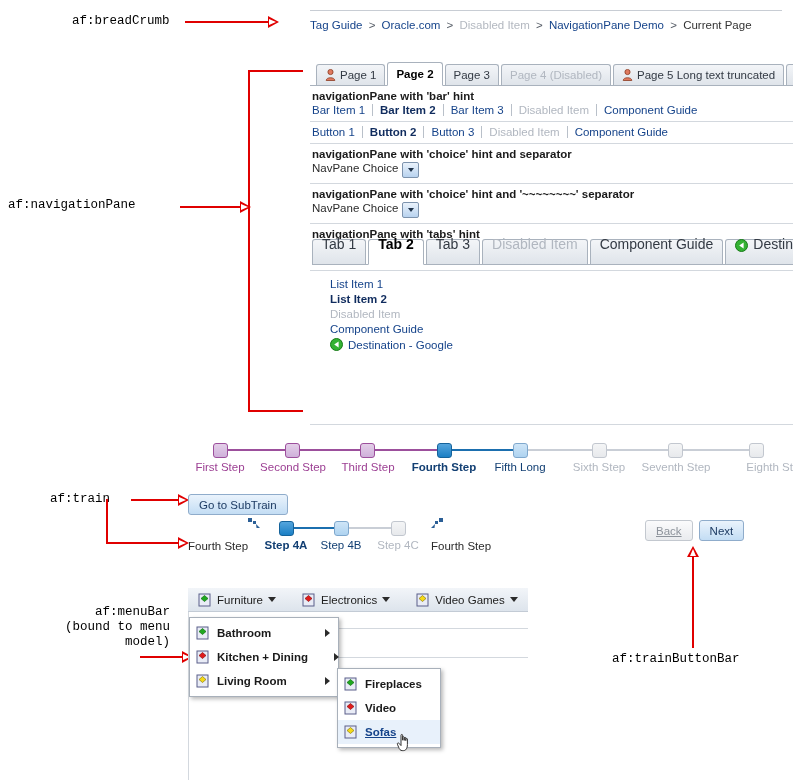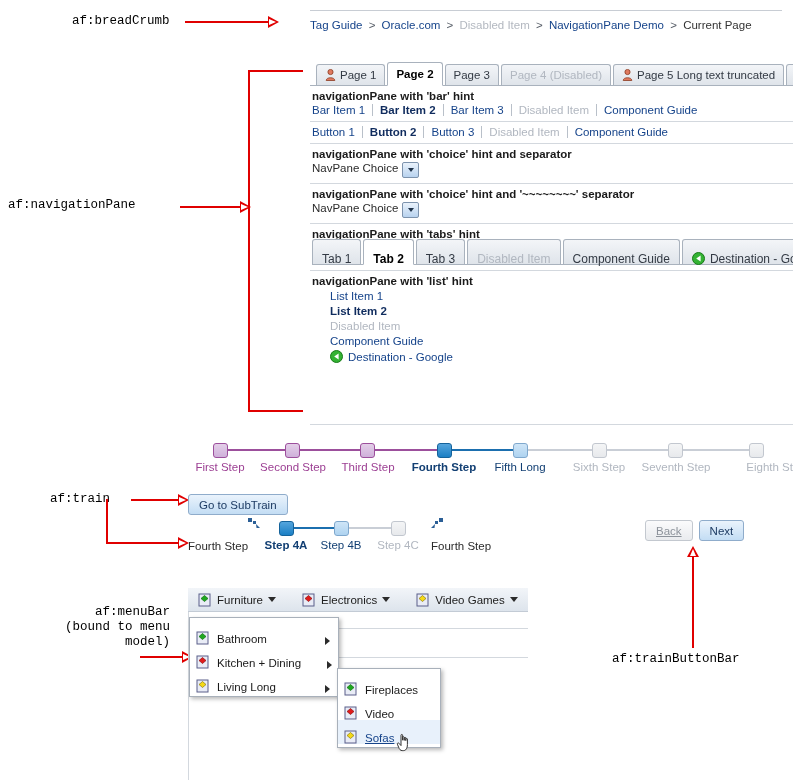--- a/index.html
+++ b/index.html
@@ -182,23 +182,23 @@
   .choice-caret {
     width: 0; height: 0;
     border-left: 3.5px solid transparent;
     border-right: 3.5px solid transparent;
     border-top: 4px solid #20344b;
   }
 
   
   .subtabs { display: flex; align-items: flex-end; border-bottom: 1px solid #a9b2bd; height: 22px; }
   .stab {
-    display: flex; align-items: flex-start; gap: 5px;
+    display: flex; align-items: flex-end; gap: 5px;
     height: 19px; padding: 12px 9px; margin-right: 2px;
-    font-size: 12px; color: #333a44;
+    font-size: 14px; color: #333a44;
     background: linear-gradient(to bottom, #f3f5f8 0%, #dfe4ea 100%);
     border: 1px solid #a9b2bd; border-bottom: none;
     border-radius: 3px 3px 0 0;
     white-space: nowrap; cursor: pointer; box-sizing: border-box;
   }
   .stab.selected {
     background: #ffffff; font-weight: bold; color: #000;
     height: 21px; margin-bottom: -1px; position: relative; z-index: 2;
     border-bottom: 1px solid #ffffff;
   }
@@ -310,24 +310,24 @@
 
   .menupanel {
     position: absolute;
     background: #ffffff;
     border: 1px solid #a8b0ba;
     box-shadow: 2px 2px 4px rgba(0,0,0,0.28);
     padding: 3px 0;
     z-index: 30;
   }
   .mrow {
-    display: flex; align-items: flex-end;
+    display: flex; align-items: center;
     height: 24px; padding: 0 8px 0 6px;
     font-size: 11.5px; color: #1a1a1a;
-    cursor: pointer; white-space: nowrap;
+    cursor: pointer; white-space: nowrap; font-weight: bold;
   }
   .mrow .mlabel { margin-left: 7px; }
   .mrow .mspacer { flex: 1 1 auto; min-width: 26px; }
   .mrow.highlight {
     background: #e8f1fb;
   }
   .mrow.highlight .mlabel {
     color: #15438a; text-decoration: underline;
   }
 
@@ -478,21 +478,20 @@
               <circle cx="6.5" cy="6.5" r="6" fill="#34b233" stroke="#177a17" stroke-width="1"></circle>
               <path d="M8.6 3.6 L4.2 6.5 L8.6 9.4 Z" fill="#ffffff"></path>
             </svg>
           </span>
           <span>Destination - Google</span>
         </div>
       </div>
     </div>
 
     <div class="nsection">
-      <div class="nhint">navigationPane with 'list' hint</div>
       <div class="nlist">
         <div class="litem"><a class="nlink">List Item 1</a></div>
         <div class="litem"><a class="nlink sel">List Item 2</a></div>
         <div class="litem"><a class="nlink disabled">Disabled Item</a></div>
         <div class="litem"><a class="nlink">Component Guide</a></div>
         <div class="litem withicon">
           <span>
             <svg class="globe-icon" viewBox="0 0 13 13" xmlns="http://www.w3.org/2000/svg">
               <circle cx="6.5" cy="6.5" r="6" fill="#34b233" stroke="#177a17" stroke-width="1"></circle>
               <path d="M8.6 3.6 L4.2 6.5 L8.6 9.4 Z" fill="#ffffff"></path>
@@ -664,21 +663,21 @@
       <span class="mspacer"></span>
       <span class="caret-right"></span>
     </div>
     <div class="mrow">
       <span>
         <svg class="doc-icon" viewBox="0 0 14 14" xmlns="http://www.w3.org/2000/svg">
           <rect x="1" y="1" width="11" height="12" fill="#e9ecf6" stroke="#5a5f8a" stroke-width="1"></rect>
           <path d="M6.5 2.5 L10 5.5 L6.5 8.5 L3 5.5 Z" fill="#f5d916" stroke="#8a7b0f" stroke-width="0.7"></path>
         </svg>
       </span>
-      <span class="mlabel">Living Long</span>
+      <span class="mlabel">Living Room</span>
       <span class="mspacer"></span>
       <span class="caret-right"></span>
     </div>
   </div>
 
   <div class="menupanel" style="left:337px; top:668px; width:102px;">
     <div class="mrow">
       <span>
         <svg class="doc-icon" viewBox="0 0 14 14" xmlns="http://www.w3.org/2000/svg">
           <rect x="1" y="1" width="11" height="12" fill="#e9ecf6" stroke="#5a5f8a" stroke-width="1"></rect>

